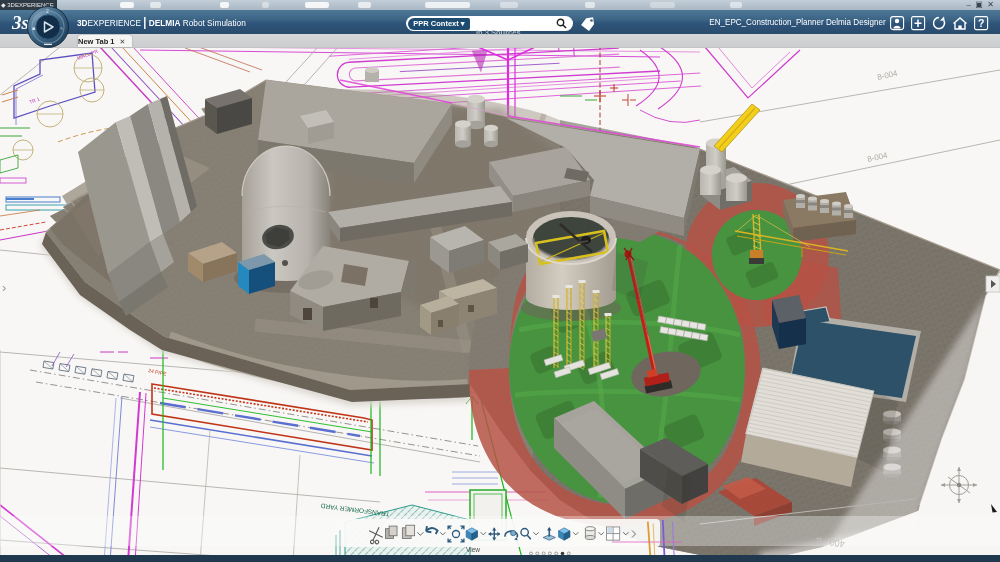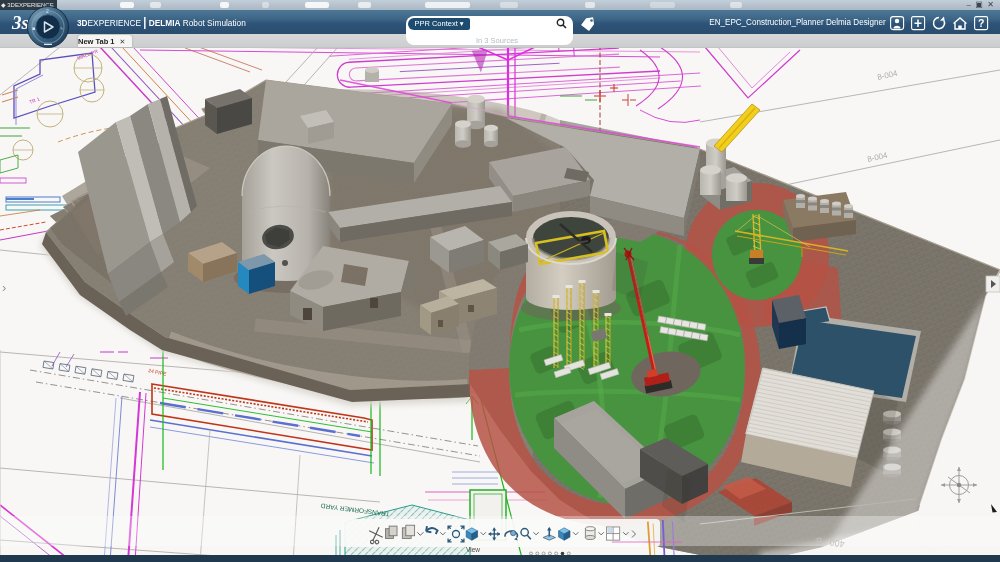--- a/index.html
+++ b/index.html
@@ -4,23 +4,23 @@
 <style>
 html,body{margin:0;padding:0;}
 body{width:1000px;height:562px;overflow:hidden;position:relative;font-family:"Liberation Sans",sans-serif;background:#f7f6f4;}
 #titlebar{position:absolute;left:0;top:0;width:1000px;height:10px;background:linear-gradient(180deg,#c3ced8,#a9b8c4);z-index:30;overflow:hidden;}
 #titlechip{position:absolute;left:0;top:0;width:57px;height:10px;background:#2d3944;color:#e8e8e8;font-size:7px;line-height:10px;}
 #titlechip span{margin-left:1px;font-size:6px;letter-spacing:0;}
 .blob{position:absolute;top:2px;background:rgba(255,255,255,0.85);border-radius:2px;height:6px;}
 #winbtns{position:absolute;right:6px;top:0px;height:10px;color:#3a4450;font-size:8px;line-height:10px;z-index:31;}
 #toolbar{position:absolute;left:0;top:10px;width:1000px;height:24px;background:linear-gradient(180deg,#4e7796 0%,#3c6485 40%,#2e547a 55%,#2a4c6c 100%);z-index:30;}
 #brand{position:absolute;left:77px;top:10px;height:24px;line-height:24px;color:#fff;font-size:9px;transform:scaleX(0.92);transform-origin:left center;z-index:32;white-space:nowrap;}
-#searchbox{position:absolute;left:406px;top:16px;width:167px;height:29px;background:#fff;border-radius:8px;z-index:32;}
+#searchbox{position:absolute;left:406px;top:16px;width:167px;height:15px;background:#fff;border-radius:8px;z-index:32;font-weight:bold;}
 #pprbtn{position:absolute;left:2px;top:1.5px;width:62px;height:12px;background:#1e4c70;border-radius:6px 2px 2px 6px;color:#fff;font-size:7.5px;line-height:12px;text-align:center;}
-#srcph{position:absolute;left:70px;top:17px;height:15px;line-height:15px;color:#b4bcc2;font-size:7.5px;}
+#srcph{position:absolute;left:70px;top:9px;height:15px;line-height:15px;color:#b4bcc2;font-size:7.5px;}
 #rightuser{position:absolute;right:114px;top:10px;height:24px;line-height:24px;color:#fff;font-size:8.5px;transform:scaleX(0.95);transform-origin:right center;z-index:32;white-space:nowrap;}
 #tabbar{position:absolute;left:0;top:34px;width:1000px;height:13px;background:linear-gradient(180deg,#d6d7d8,#cccdce);z-index:28;border-bottom:1px solid #c2c3c4;}
 #tab{position:absolute;left:78px;top:1px;width:54px;height:12px;background:#f5f5f4;border-radius:3px 3px 0 0;font-size:7.5px;color:#222;line-height:13px;box-shadow:0 0 2px rgba(0,0,0,0.25);}
 #tab b{font-weight:bold;}
 #tab span{margin-left:5px;color:#444;font-size:7px;}
 #pager{position:absolute;right:8px;top:3px;width:30px;height:9px;background:#e4e5e6;border:1px solid #b5b6b7;border-radius:2px;font-size:6px;color:#555;text-align:center;line-height:9px;z-index:29;}
 #scene{position:absolute;left:0;top:0;width:1000px;height:562px;z-index:5;}
 #navstrip{position:absolute;left:0;top:555px;width:1000px;height:7px;background:#21394f;z-index:40;}
 #compasswidget{position:absolute;left:27px;top:6px;width:42px;height:42px;z-index:35;}
 #dslogo{position:absolute;left:12px;top:12px;z-index:33;color:#fff;font-size:19px;font-style:italic;font-weight:bold;font-family:"Liberation Serif",serif;}

